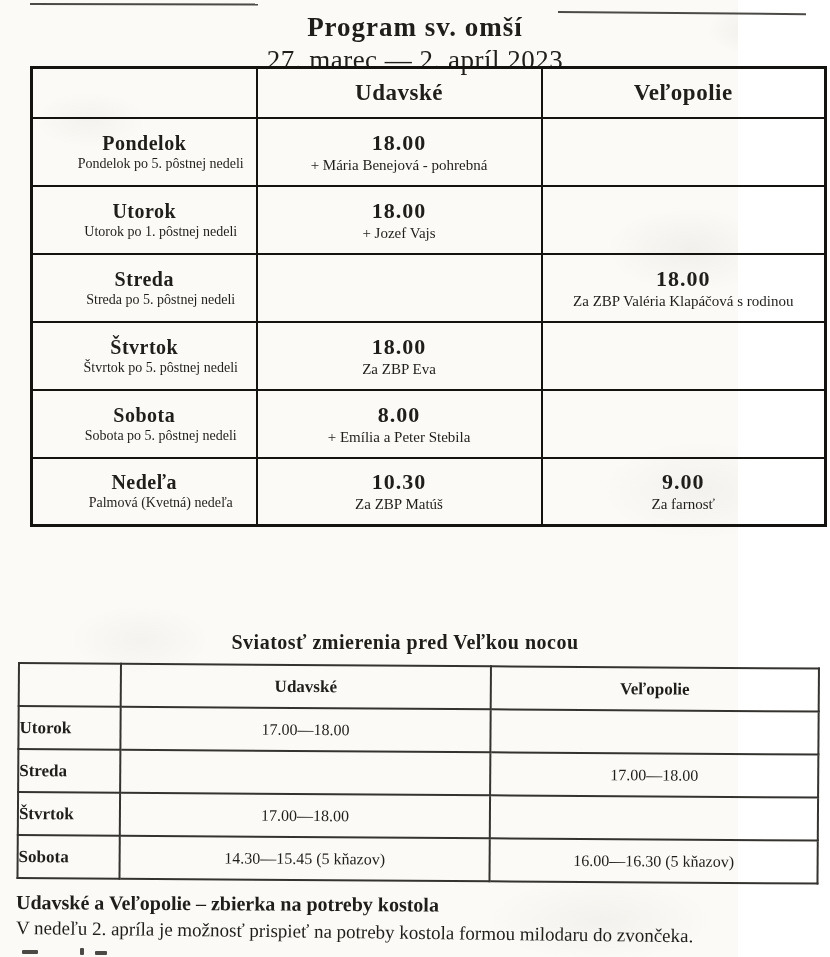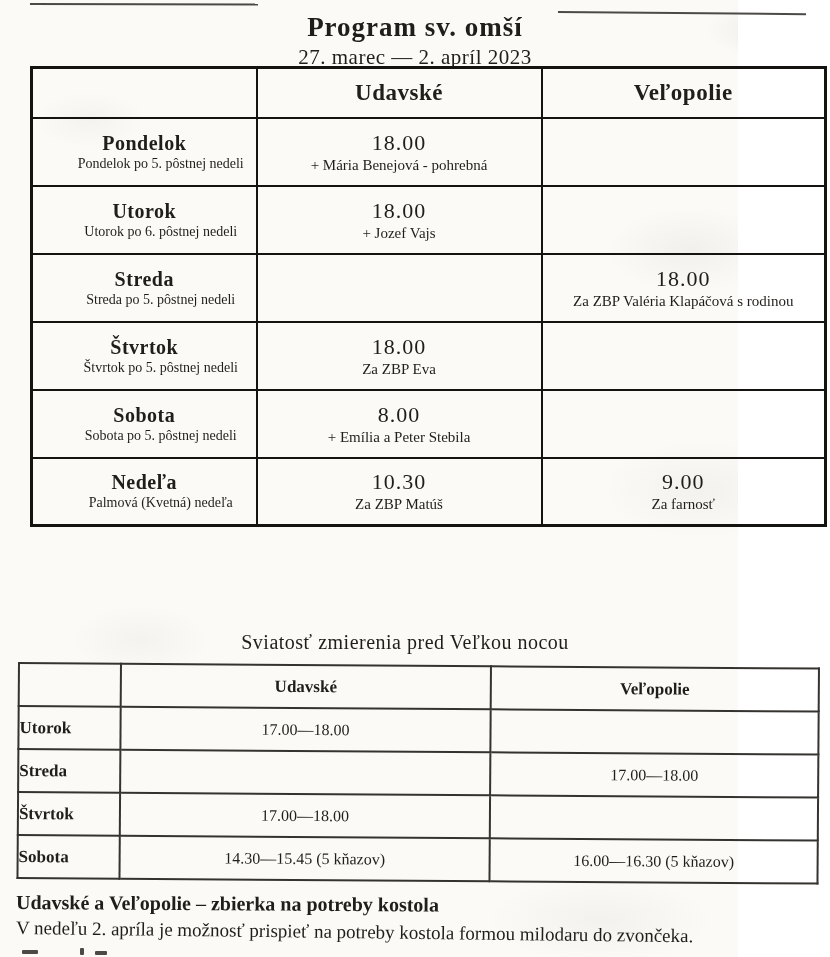--- a/index.html
+++ b/index.html
@@ -20,45 +20,45 @@
       radial-gradient(ellipse 160px 60px at 600px 920px, rgba(110,105,95,0.06), rgba(110,105,95,0) 70%),
       radial-gradient(ellipse 80px 40px at 90px 120px, rgba(110,105,95,0.05), rgba(110,105,95,0) 70%),
       #fbfaf6;
   }
   .scanline { position: absolute; height: 2px; background: #4c4a46; }
   .scanline.left  { top: 3px;  left: 30px;  width: 228px; transform: rotate(0.15deg); transform-origin: left center; }
   .scanline.right { top: 11px; left: 558px; width: 248px; transform: rotate(0.5deg);  transform-origin: left center; }
 
   .title-block { position: absolute; top: 12px; left: 0; width: 830px; text-align: center; }
   .doc-title { font-size: 27px; font-weight: bold; letter-spacing: 1px; }
-  .doc-subtitle { font-size: 21px; margin-top: 2px; letter-spacing: 0.5px; }
+  .doc-subtitle { font-size: 27px; margin-top: 2px; letter-spacing: 0.5px; }
 
   table { border-collapse: collapse; table-layout: fixed; background: transparent; }
 
   
   .mass-table {
     position: absolute; top: 66px; left: 30px; width: 794px;
     border: 3px solid #15130f;
   }
   .mass-table td, .mass-table th { border: 2px solid #15130f; padding: 0; vertical-align: middle; text-align: center; }
   .mass-table col.c-day { width: 225px; }
   .mass-table col.c-udv { width: 285px; }
   .mass-table col.c-vel { width: 284px; }
   .mass-table tr.head-row { height: 50px; }
   .mass-table tr.data-row { height: 68px; }
   .col-head { font-size: 23px; font-weight: bold; letter-spacing: 0.5px; }
   .day-name { font-size: 20px; font-weight: bold; letter-spacing: 0.5px; }
   .day-note { font-size: 14px; margin-top: 1px; padding-left: 33px; }
-  .mass-time { font-size: 22px; font-weight: normal; letter-spacing: 1px; }
+  .mass-time { font-size: 22px; font-weight: bold; letter-spacing: 1px; }
   .mass-intent { font-size: 15px; margin-top: 1px; }
 
   
   .confession-title {
     position: absolute; top: 631px; left: 0; width: 810px; text-align: center;
-    font-size: 20px; font-weight: normal; letter-spacing: 0.5px;
+    font-size: 20px; font-weight: bold; letter-spacing: 0.5px;
   }
   .conf-table {
     position: absolute; top: 662px; left: 18px; width: 800px;
     border: 2px solid #35332f;
     transform: rotate(0.4deg); transform-origin: top left;
   }
   .conf-table td, .conf-table th { border: 2px solid #35332f; padding: 0; vertical-align: middle; }
   .conf-table col.c-day { width: 102px; }
   .conf-table col.c-udv { width: 370px; }
   .conf-table col.c-vel { width: 328px; }
@@ -117,21 +117,21 @@
       <td>
         <div class="mass-time">18.00</div>
         <div class="mass-intent">+ Mária Benejová - pohrebná</div>
       </td>
       <td></td>
     </tr>
 
     <tr class="data-row">
       <td>
         <div class="day-name">Utorok</div>
-        <div class="day-note">Utorok po 6. pôstnej nedeli</div>
+        <div class="day-note">Utorok po 1. pôstnej nedeli</div>
       </td>
       <td>
         <div class="mass-time">18.00</div>
         <div class="mass-intent">+ Jozef Vajs</div>
       </td>
       <td></td>
     </tr>
 
     <tr class="data-row">
       <td>

